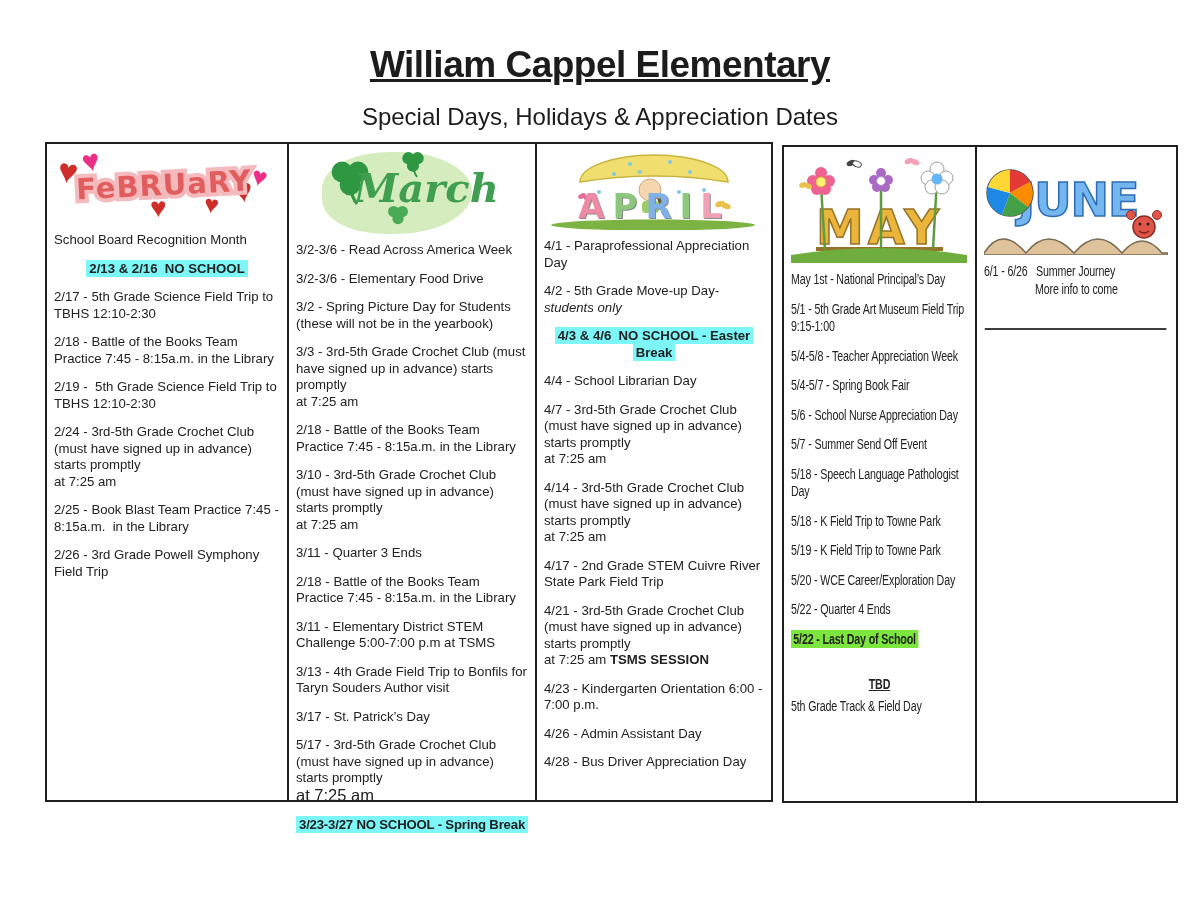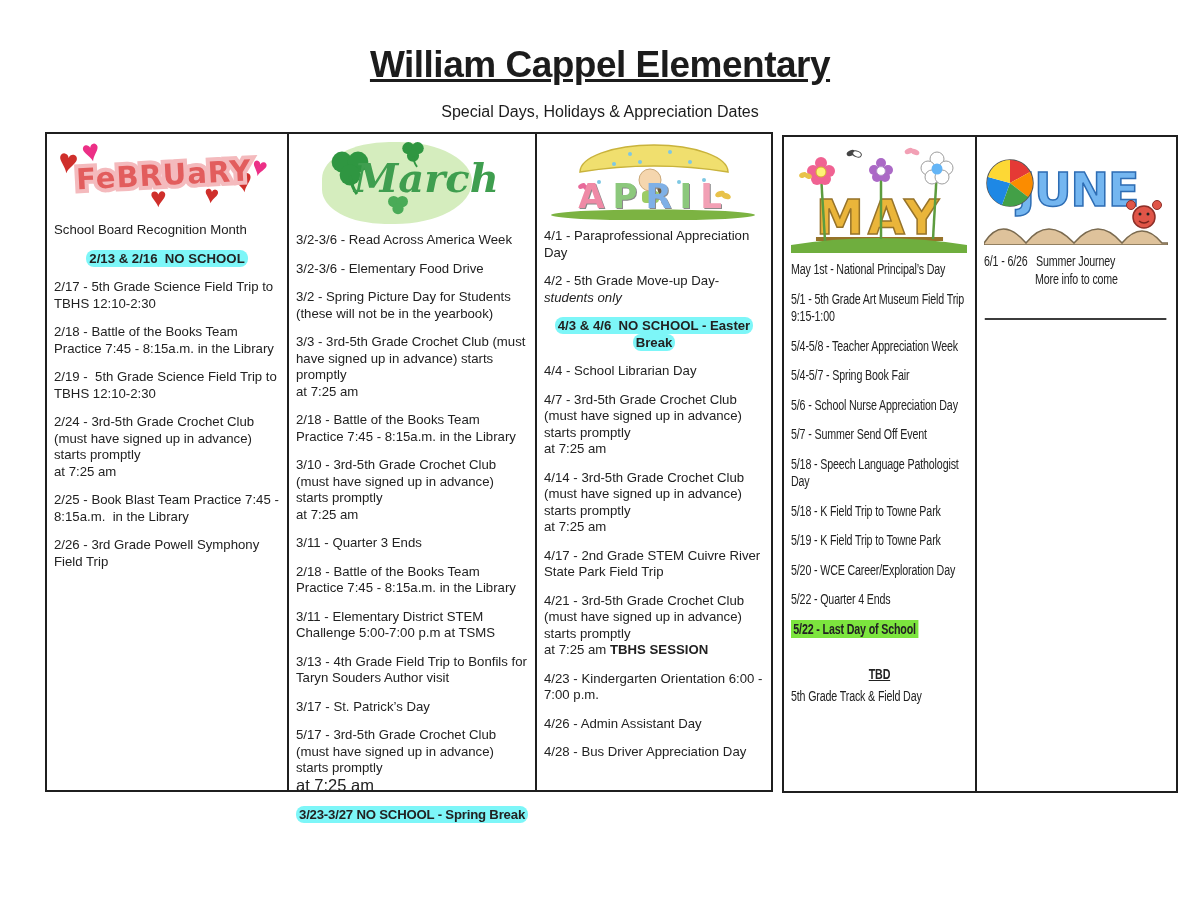--- a/index.html
+++ b/index.html
@@ -2,41 +2,41 @@
 <html style="--highlight_cyan: #7df6f8; --highlight_green: #7ce53e; --feb_letter: #e25d5d; --feb_outline: #f4babd; --heart_red: #cf2f2b; --heart_pink: #ec2f86; --march_green: #3f9e4f; --march_blob: #d5edbe; --may_gold: #eab53a; --may_gold_outline: #96732a; --june_blue: #74b6f0; --june_blue_outline: #2e6db4;"><head>
 <meta charset="utf-8">
 <style>
   html,body { margin:0; padding:0; background:#ffffff; }
   body { width:1200px; height:901px; font-family:"Liberation Sans", sans-serif; color:#222; overflow:hidden; }
 
   
   .hdr { text-align:center; }
   .hdr h1 { margin:44px 0 0; font-size:37px; font-weight:800; letter-spacing:-0.5px; color:#1c1c1c;text-decoration:underline; }
   .hdr h2 { margin:20px 0 0; font-size:23px; font-weight:700; color:#1c1c1c; }
-  .hdr .tagline { margin:17px 0 0; font-size:16px; font-weight:400; color:#1c1c1c; }
+  .hdr .tagline { margin:17px 0 0; font-size:24px; font-weight:400; color:#1c1c1c; }
 
   
   .tables { display:flex; margin:11px 0 0 45px; align-items:flex-start; }
   table.cal { border-collapse:collapse; table-layout:fixed; }
   table.cal td { border:2px solid #1f1f1f; vertical-align:top; padding:8px 7px; }
   table.right { margin-left:9px; margin-top:3px; }
   .cell { height:640px; display:flex; flex-direction:column; }
   table.right .cell { height:638px; }
 
   
   .events { display:flex; flex-direction:column; flex:1; font-size:13.2px; line-height:16.5px; }
   .events.narrow { width:131%; transform:scaleX(0.763); transform-origin:left top; font-size:14px; letter-spacing:-0.2px; line-height:17.5px; }
   .event { margin:0 0 12px; white-space:pre-wrap; }
   .event.center { text-align:center; }
   .event.nowrap { white-space:nowrap; letter-spacing:-0.2px; }
   .event.push { margin-top:auto; margin-bottom:2px; }
   .event.tight { margin-top:-12px; }
   .event.tbd { margin-top:16px; margin-bottom:4px; }
   .event.tbd .t { font-weight:700; text-decoration:underline; }
-  .event.hl-cyan .t, .event.hl-cyan .big { background:var(--highlight_cyan); font-weight:700; padding:1px 3px; -webkit-box-decoration-break:clone; box-decoration-break:clone;border-radius:8px; }
+  .event.hl-cyan .t, .event.hl-cyan .big { background:var(--highlight_cyan); font-weight:700; padding:1px 3px; -webkit-box-decoration-break:clone; box-decoration-break:clone; }
   .event.hl-green .t { background:var(--highlight_green); font-weight:700; padding:1px 3px; }
   .event .big { font-size:16.5px; }
   .event em { font-style:italic; }
   .event strong { font-weight:700; }
   .event.divider { border-bottom:2px solid #3c3c3c; height:0; margin:18px 3px 0 1px; }
 
   
   .month-art { position:relative; flex:none; margin-bottom:8px; }
 
   
@@ -202,21 +202,21 @@
 </span><em>students only</em></div>
                 <div class="event hl-cyan center"><span class="t">4/3 &amp; 4/6  NO SCHOOL - Easter
 Break</span></div>
                 <div class="event"><span class="t">4/4 - School Librarian Day</span></div>
                 <div class="event"><span class="t">4/7 - 3rd-5th Grade Crochet Club (must have signed up in advance) starts promptly
 at 7:25 am</span></div>
                 <div class="event"><span class="t">4/14 - 3rd-5th Grade Crochet Club (must have signed up in advance) starts promptly
 at 7:25 am</span></div>
                 <div class="event"><span class="t">4/17 - 2nd Grade STEM Cuivre River State Park Field Trip</span></div>
                 <div class="event"><span class="t">4/21 - 3rd-5th Grade Crochet Club (must have signed up in advance) starts promptly
-at 7:25 am </span><strong>TBHS SESSION</strong></div>
+at 7:25 am </span><strong>TSMS SESSION</strong></div>
                 <div class="event"><span class="t">4/23 - Kindergarten Orientation 6:00 - 7:00 p.m.</span></div>
                 <div class="event"><span class="t">4/26 - Admin Assistant Day</span></div>
                 <div class="event"><span class="t">4/28 - Bus Driver Appreciation Day</span></div>
               </div>
         </div>
       </td>
     </tr>
   </tbody>
     </table>
 

